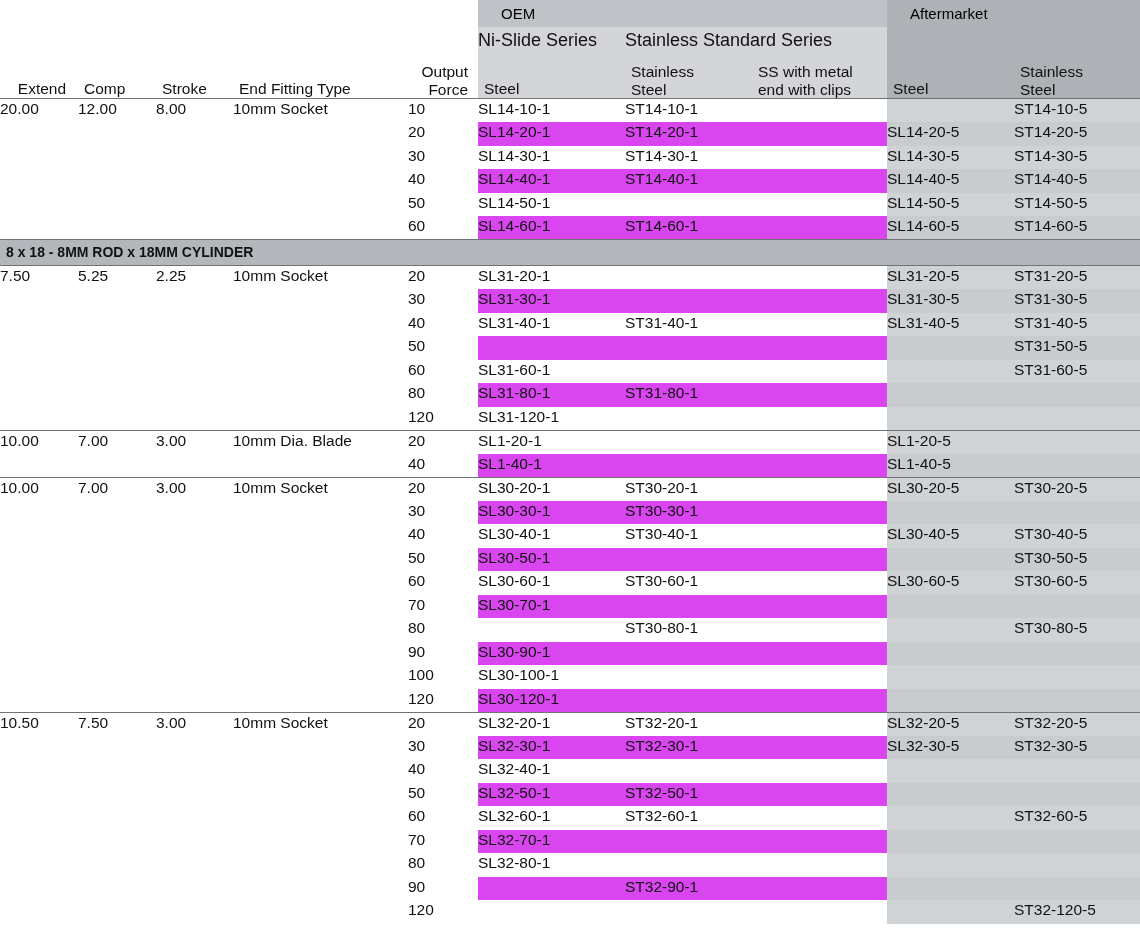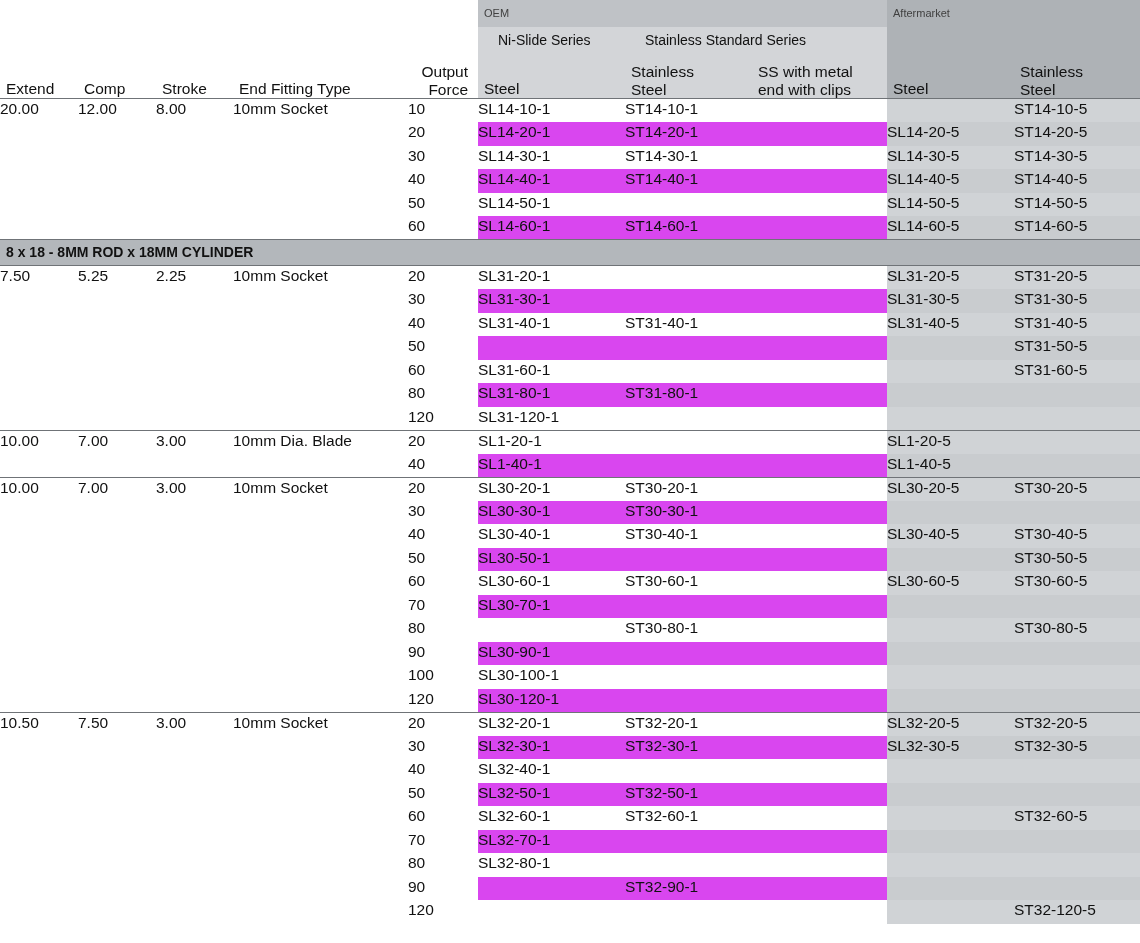--- a/index.html
+++ b/index.html
@@ -44,38 +44,38 @@
   col.c-ssclip  { width: 135px; }
   col.c-amsteel { width: 127px; }
   col.c-amss    { width: 126px; }
 
   
   .hdr-band {
     background: #bfc2c6;
     height: 27px;
   }
   .hdr-band .lbl {
-    padding-left: 6px;
-    font-size: 11px;
-    color: #404040;
+    padding-left: 23px;
+    font-size: 15px;
+    color: #000000;
     display: block;
     line-height: 27px;
   }
   .hdr-band-am {
     background: #aeb2b6;
   }
   .hdr-sub {
     height: 27px;
     background: #d3d5d8;
   }
   .hdr-sub .lbl {
-    padding-left: 20px;
+    padding-left: 0;
     display: block;
     line-height: 27px;
-    font-size: 14px;
+    font-size: 18px;
   }
   .hdr-sub-am { background: #aeb2b6; }
   .blank-white { background: #ffffff; }
 
   .hdr-row3 td {
     height: 44px;
     vertical-align: bottom;
     padding-bottom: 2px;
   }
   .hdr-row3 .cellpad { padding-left: 6px; display: block; }
@@ -159,21 +159,21 @@
           <div class="len-title">Length (inches)</div>
           <table style="width:100%;border-collapse:collapse;">
             <colgroup>
                 <col style="width:78px">
                 <col style="width:78px">
                 <col style="width:77px">
                 <col style="width:175px">
               </colgroup>
             <tbody>
                 <tr>
-              <td style="padding-left:6px;">Extend</td>
+              <td style="padding-left:6px;text-align:center;">Extend</td>
               <td style="padding-left:6px;">Comp</td>
               <td style="padding-left:6px;margin-left:32px;">Stroke</td>
               <td style="padding-left:6px;">End Fitting Type</td>
             </tr>
           </tbody>
             </table>
         </td>
         <td class="hdr-none" style="text-align:right;padding-right:10px;">
           <div class="two-line">
             <span>Output</span><br>

